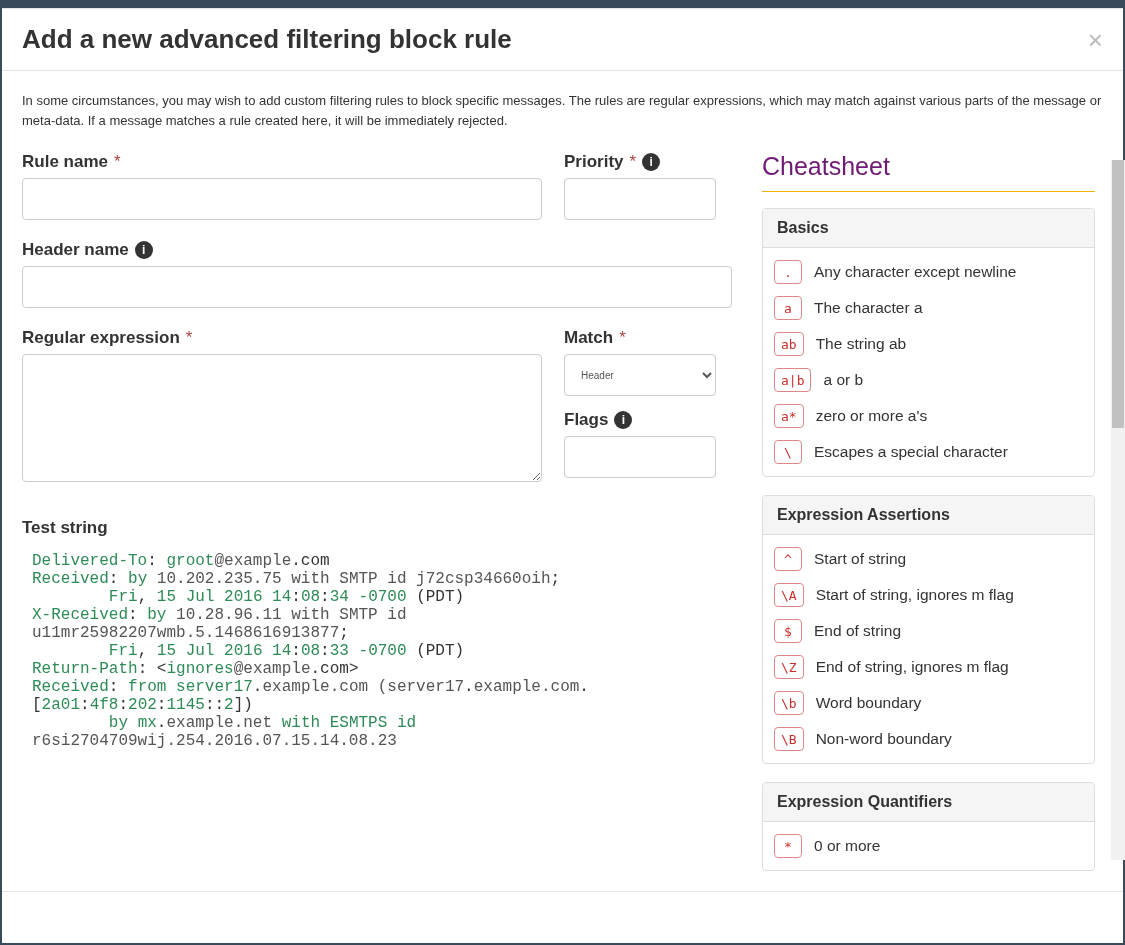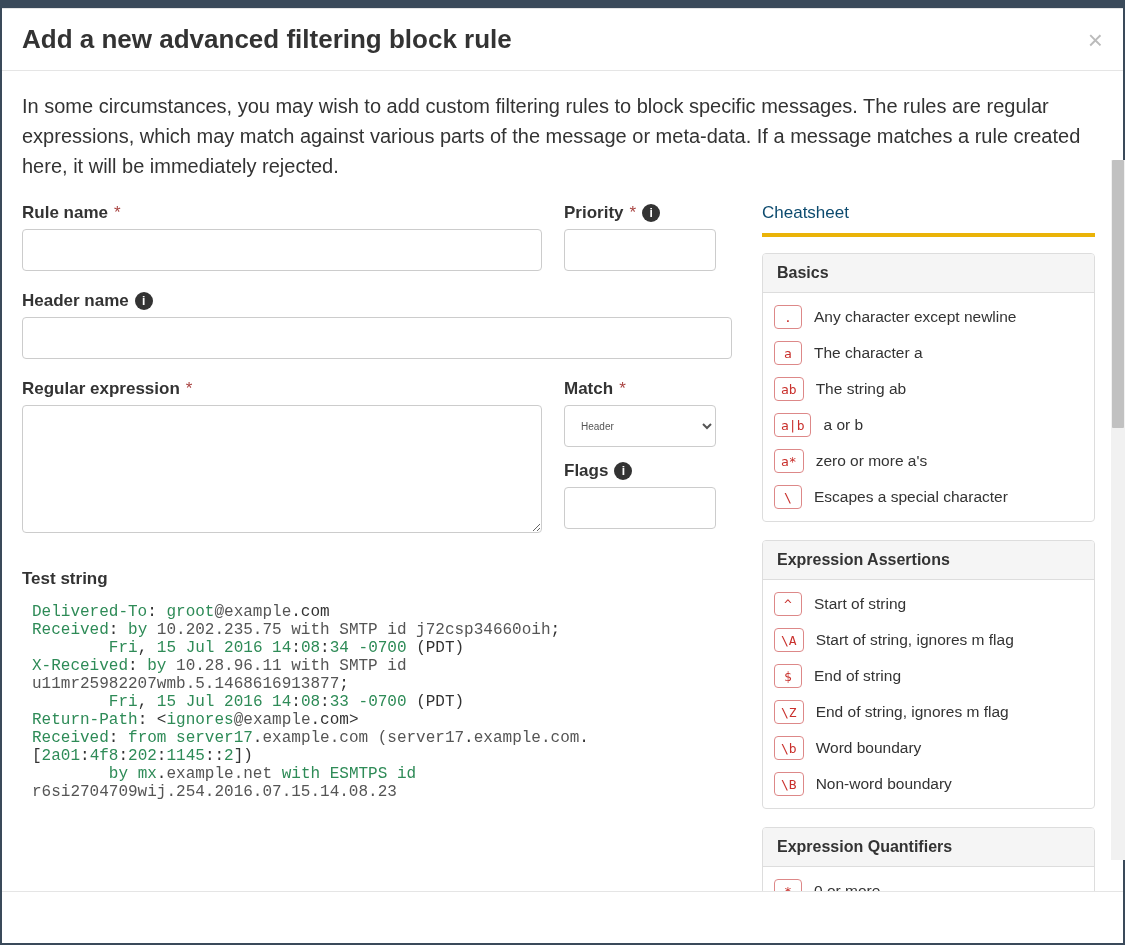--- a/index.html
+++ b/index.html
@@ -37,21 +37,21 @@
     line-height: 1;
   }
   .modal-body {
     padding: 20px;
     flex: 1;
     overflow: hidden;
     display: flex;
     flex-direction: column;
   }
   .intro {
-    font-size: 20px;
+    font-size: 13px;
     line-height: 1.5;
     color: #333;
     margin-bottom: 22px;
   }
   .content-wrap {
     display: flex;
     flex: 1;
     gap: 30px;
     overflow: hidden;
   }
@@ -117,26 +117,26 @@
     white-space: pre-wrap;
     word-break: break-word;
   }
   .tok-key { color: #2e8b57; text-align: right; }
   .tok-val { color: #2e8b57; text-align: right; }
   .tok-punct { color: #333; }
   .tok-grey { color: #555; }
   
   
   .cheat-title {
-    font-size: 17px;
+    font-size: 25px;
     font-weight: 400;
-    color: #0c4a6e;
+    color: #701a75;
     padding-bottom: 10px;
     margin-bottom: 16px;
-    border-bottom: 4px solid #eab308;
+    border-bottom: 1px solid #eab308;
   }
   .panel {
     border: 1px solid #ddd;
     border-radius: 4px;
     margin-bottom: 18px;
     overflow: hidden;
   }
   .panel-head {
     background: #f5f5f5;
     padding: 10px 14px;

